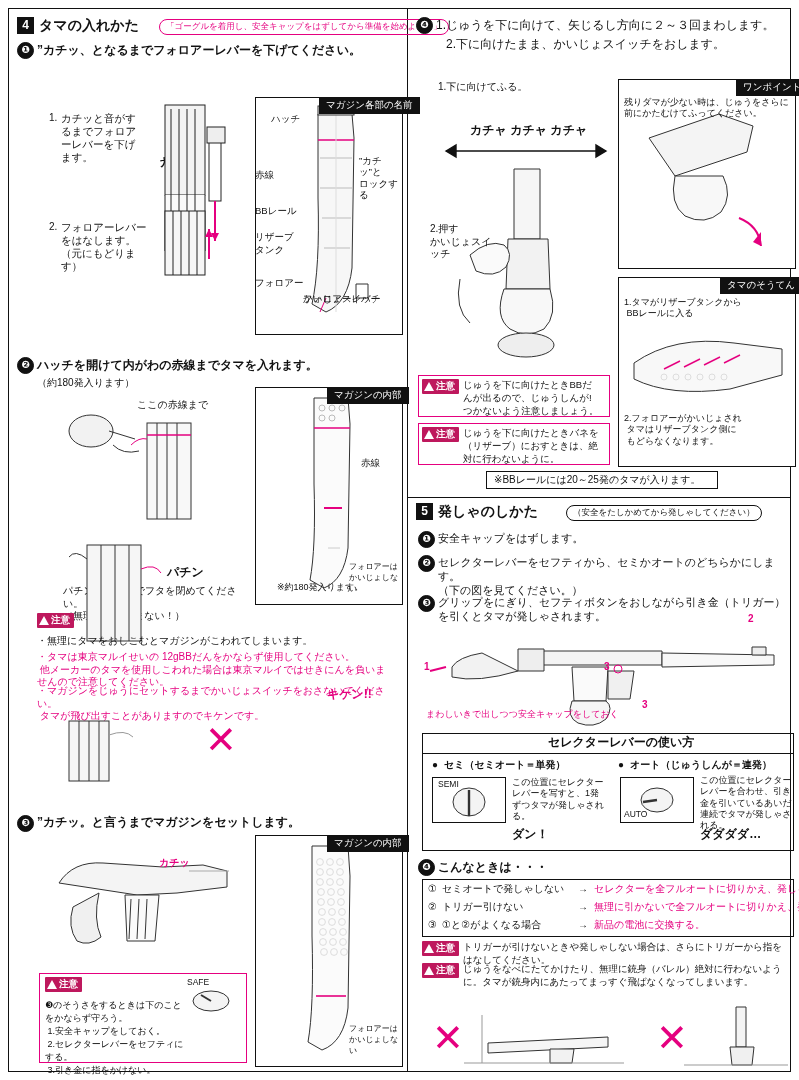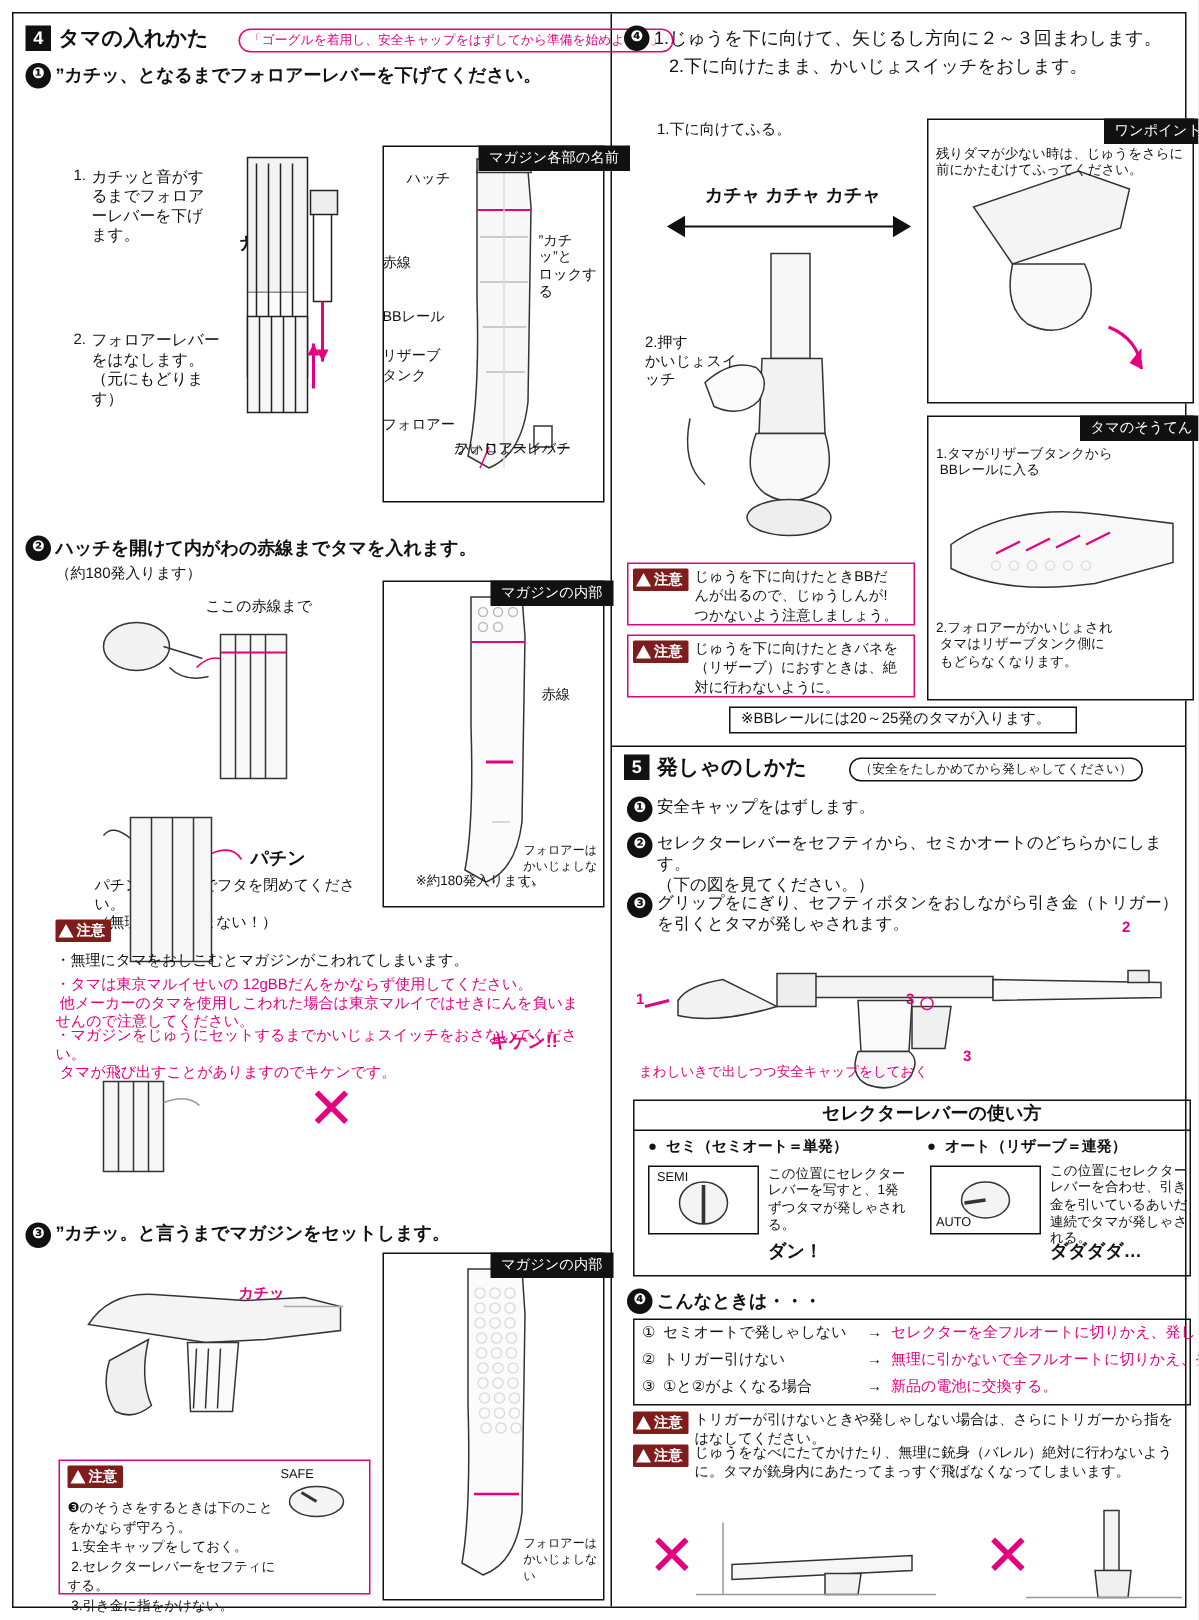--- a/index.html
+++ b/index.html
@@ -46,21 +46,21 @@
   
   .pillnote{
     position:absolute;border:1px solid #e5007f;color:#e5007f;border-radius:9px;
     font-size:8.5px;padding:1px 6px;white-space:nowrap;
   }
   .pillnote.dark{border-color:#111;color:#111;}
 
   
   .warn{position:absolute;display:flex;align-items:flex-start;gap:4px;}
   .warnbadge{
-    background:#7f1d1d;color:#fff;font-size:9.5px;font-weight:bold;
+    background:#be185d;color:#fff;font-size:9.5px;font-weight:bold;
     padding:1px 4px 1px 2px;display:inline-flex;align-items:center;gap:2px;
     white-space:nowrap;border-radius:1px;
   }
   .tri{
     display:inline-block;width:0;height:0;border-left:5px solid transparent;
     border-right:5px solid transparent;border-bottom:9px solid #fff;position:relative;
   }
   .warntext{font-size:9.5px;line-height:1.35;color:#111;white-space:pre-wrap;}
 
   
@@ -464,21 +464,21 @@
     <div class="t s9 pink" style="left:18px;top:700px;">まわしいきで出しつつ安全キャップをしておく</div>
 
     <div class="selectorbox" style="left:14px;top:724px;width:372px;height:118px;"></div>
     <div class="t s12 bold" style="left:140px;top:726px;">セレクターレバーの使い方</div>
     <div class="hdrline" style="left:14px;top:744px;width:372px;"></div>
 
     <div class="t s10 bold" style="left:24px;top:750px;">●</div>
     <div class="t s10 bold" style="left:36px;top:750px;">セミ（セミオート＝単発）</div>
 
     <div class="t s10 bold" style="left:210px;top:750px;">●</div>
-    <div class="t s10 bold" style="left:222px;top:750px;">オート（リザーブ＝連発）</div>
+    <div class="t s10 bold" style="left:222px;top:750px;">オート（じゅうしんが＝連発）</div>
 
     <div class="frame framefill" style="left:24px;top:768px;width:74px;height:46px;">
       <svg width="72" height="44" viewBox="0 0 72 44">
         <g fill="none" stroke="#333" stroke-width="1">
           <ellipse cx="36" cy="24" rx="16" ry="14" fill="#f4f4f4"></ellipse>
           <path d="M36 24 l0 -12" stroke="#333" stroke-width="2.4"></path>
           <path d="M36 24 l0 14" stroke="#333" stroke-width="2.4"></path>
         </g>
       </svg>
     </div>

